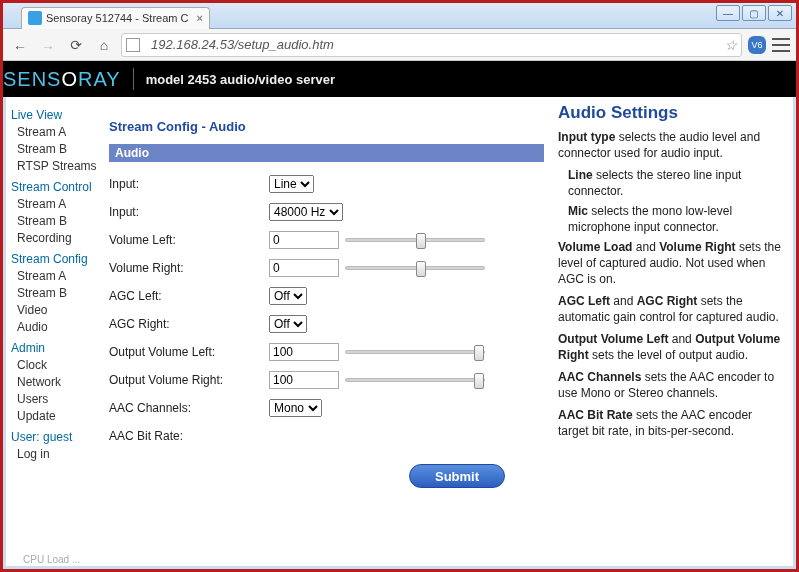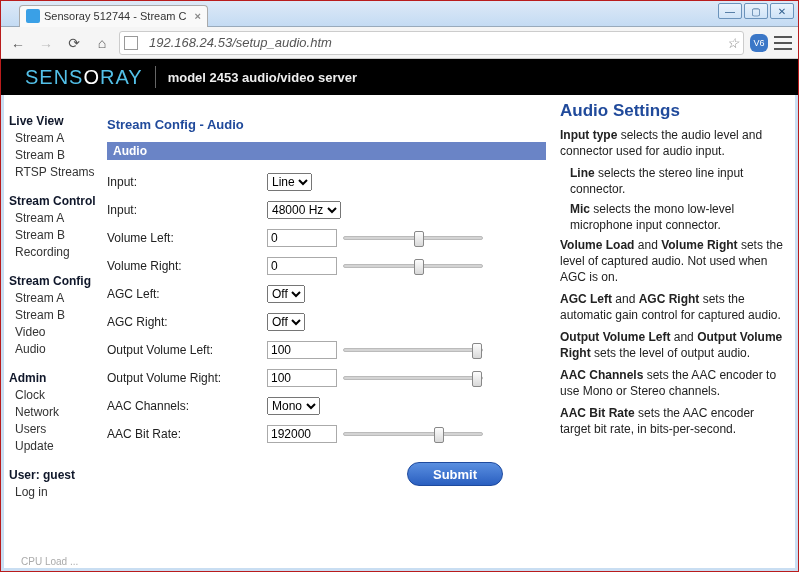--- a/index.html
+++ b/index.html
@@ -1,41 +1,41 @@
 <!DOCTYPE html>
 <html><head>
 <meta charset="utf-8">
 <style>
   * { box-sizing: border-box; }
   body { margin:0; font-family: Arial, sans-serif; font-size:12px; background:#5a9fd4; }
-  .window { width:799px; height:572px; background:#fff; position:relative; border:1px solid #b91c1c; box-shadow:inset 0 0 0 3px #c9def2; }
+  .window { width:799px; height:572px; background:#fff; position:relative; border:3px solid #b91c1c; box-shadow:inset 0 0 0 3px #c9def2; }
   .titlebar { height:26px; background:linear-gradient(#dde9f7,#c4dbf3); display:flex; align-items:center; border-bottom:1px solid #9ab; }
   .tab-region { display:flex; align-items:flex-end; height:26px; padding-left:18px; }
   .tab { background:#f9f9f9; border:1px solid #aaa; border-bottom:none; border-radius:4px 4px 0 0; height:22px; display:flex; align-items:center; padding:0 6px; font-size:11px; color:#333; gap:4px;}
   .favicon { width:14px; height:14px; background:#3aa0e6; border-radius:2px; display:inline-block; }
   .tab-close { color:#888; font-weight:bold; margin-left:4px; cursor:default;}
   .win-controls { position:absolute; right:4px; top:2px; display:flex; gap:2px;}
   .win-btn { width:24px; height:16px; background:linear-gradient(#eaf3fc,#cfe3f7); border:1px solid #6b93bb; border-radius:2px; display:flex; align-items:center; justify-content:center; font-size:10px; color:#31608f;}
   .toolbar { height:32px; background:#f5f5f5; border-bottom:1px solid #ccc; display:flex; align-items:center; padding:0 6px; gap:6px;}
   .tb-btn { width:22px; height:22px; display:flex; align-items:center; justify-content:center; color:#555; font-size:14px;}
   .tb-btn.disabled { color:#bbb; }
   .urlbox { flex:1; height:24px; border:1px solid #ccc; border-radius:3px; background:#fff; display:flex; align-items:center; padding:0 4px; gap:11px; color:#555; font-size:13px;font-style:italic;}
   .page-icon { width:14px; height:14px; border:1px solid #999; background:#fff;}
   .star { font-size:14px; color:#888;}
   .ext-icon { width:18px; height:18px; background:#3b77c7; color:#fff; font-size:9px; display:flex; align-items:center; justify-content:center; border-radius:6px;}
   .menu-icon { width:18px; height:14px; display:flex; flex-direction:column; justify-content:space-between;}
   .menu-icon span { height:2px; background:#555;}
-  .header-bar { background:#000; color:#fff; display:flex; align-items:center; padding:0 24px; height:36px; gap:12px;}
+  .header-bar { background:#000; color:#fff; display:flex; align-items:center; padding:0 0; height:36px; gap:12px;}
   .logo { font-family:Arial; color:#53c0e8; font-size:20px; letter-spacing:1px; }
   .logo b { color:#fff; font-weight:normal;}
   .hdr-divider { width:1px; height:22px; background:#666;}
   .hdr-text { font-size:13px; color:#eee; font-weight:bold;}
   .content { display:flex; height:calc(100% - 26px - 32px - 36px - 18px); }
   .sidebar { width:98px; padding:6px 0 6px 8px; border-right:0; font-size:12px; line-height:17px;}
-  .sb-head { font-weight:bold; color:#0f172a; margin-top:12px;}
+  .sb-head { font-weight:normal; color:#0369a1; margin-top:4px;}
   .sb-item { color:#333; padding-left:6px; cursor:pointer;}
   .main { flex:1; padding:6px 8px; }
   .main h1 { color:#204a9b; font-size:13px; margin:16px 0 10px 0; font-weight:bold;}
   .section-bar { background:#6a84c6; color:#fff; font-weight:bold; padding:2px 6px; font-size:12px; margin-bottom:8px;}
   .form-row { display:flex; align-items:center; height:28px; }
   .form-label { width:160px; color:#222;}
   .form-control select { font-size:12px; }
   .form-control input[type=text] { width:70px; font-size:12px; padding:1px 3px; border:1px solid #aaa;}
   .slider-cell { display:flex; align-items:center; gap:6px;}
   .slider { width:140px; height:4px; background:#d4d4d4; border:1px solid #bbb; position:relative; border-radius:2px;}
@@ -173,26 +173,20 @@
                 <div class="thumb" style="left: 128px;"></div>
               </div>
             </div>
           </div>
           <div class="form-row">
             <div class="form-label">AAC Channels:</div>
             <div class="form-control"><select><option>Mono</option></select></div>
           </div>
           <div class="form-row">
             <div class="form-label">AAC Bit Rate:</div>
-            <div class="form-control slider-cell">
-              <input type="text" value="192000" style="">
-              <div class="slider">
-                <div class="thumb" style="left: 89.6px;"></div>
-              </div>
-            </div>
           </div>
         </div>
       <button class="submit-btn">Submit</button>
     </div>
 
     <div class="help">
       <h2>Audio Settings</h2>
       <p><b>Input type</b><span> selects the audio level and connector used for audio input.</span></p>
       <p class="indent"><b>Line</b><span> selects the stereo line input connector.</span></p>
       <p class="indent"><b>Mic</b><span> selects the mono low-level microphone input connector.</span></p>

